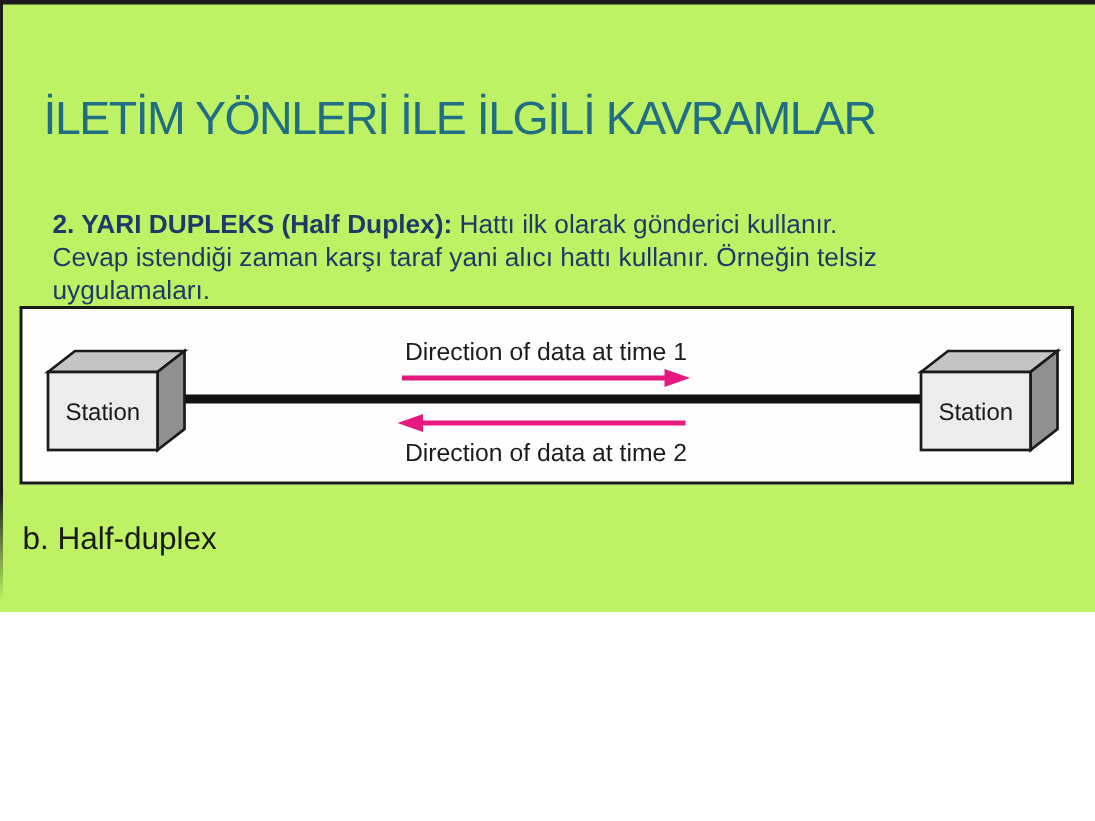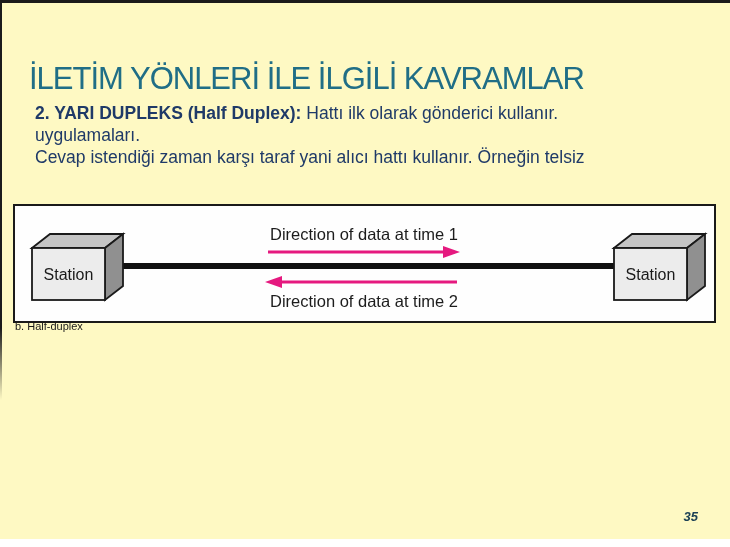--- a/index.html
+++ b/index.html
@@ -1,22 +1,22 @@
 <!DOCTYPE html>
 <html><head>
 <meta charset="utf-8">
 <style>
   html, body { margin: 0; padding: 0; }
   body { font-family: "Liberation Sans", sans-serif; }
 
   .slide {
     position: relative;
     width: 730px;
-    height: 539px;
-    background: #fef9c3;
+    height: 408px;
+    background: #bef264;
     overflow: hidden;
   }
 
   .edge-top {
     position: absolute; top: 0; left: 0;
     width: 730px; height: 3px;
     background: #1b1b1b;
   }
   .edge-left {
     position: absolute; top: 0; left: 0;
@@ -58,46 +58,46 @@
     fill: #1a1a1a;
   }
   .dir-label {
     font-family: "Liberation Sans", sans-serif;
     font-size: 16.5px;
     fill: #1c1c1c;
   }
 
   .diagram-caption {
     position: absolute;
-    left: 15px; top: 320px;
-    font-size: 11px;
+    left: 15px; top: 348px;
+    font-size: 21px;
     color: #1a1a1a;
   }
 
   .page-number {
     position: absolute;
     right: 32px; top: 509px;
     font-size: 13px;
     font-weight: bold;
   }
 </style>
 </head>
 <body>
 
 <div class="slide">
 
   <div class="edge-top"></div>
   <div class="edge-left"></div>
 
   <h1 class="slide-title" style="color: rgb(32, 110, 134);">İLETİM YÖNLERİ İLE İLGİLİ KAVRAMLAR</h1>
 
-  <div class="body-text" style="color: rgb(31, 58, 104);">
+  <div class="body-text" style="color: rgb(31, 58, 104); margin-top: 36px;">
     <div class="body-line"><span class="lead">2. YARI DUPLEKS (Half Duplex):</span><span> Hattı ilk olarak gönderici kullanır.</span></div>
+    <div class="body-line">Cevap istendiği zaman karşı taraf yani alıcı hattı kullanır. Örneğin telsiz</div>
     <div class="body-line">uygulamaları.</div>
-    <div class="body-line">Cevap istendiği zaman karşı taraf yani alıcı hattı kullanır. Örneğin telsiz</div>
   </div>
 
   <div class="diagram-frame">
     <svg class="diagram-svg" viewBox="0 0 699 115">
 
       <line x1="86" y1="60" x2="603" y2="60" stroke-width="6" stroke="#111111"></line>
 
       <g>
         <polygon points="17,42 35,28 108,28 90,42" stroke-width="1.8" stroke="#1a1a1a" fill="#c4c4c4"></polygon>
         <polygon points="90,42 108,28 108,80 90,94" stroke-width="1.8" stroke="#1a1a1a" fill="#909090"></polygon>

